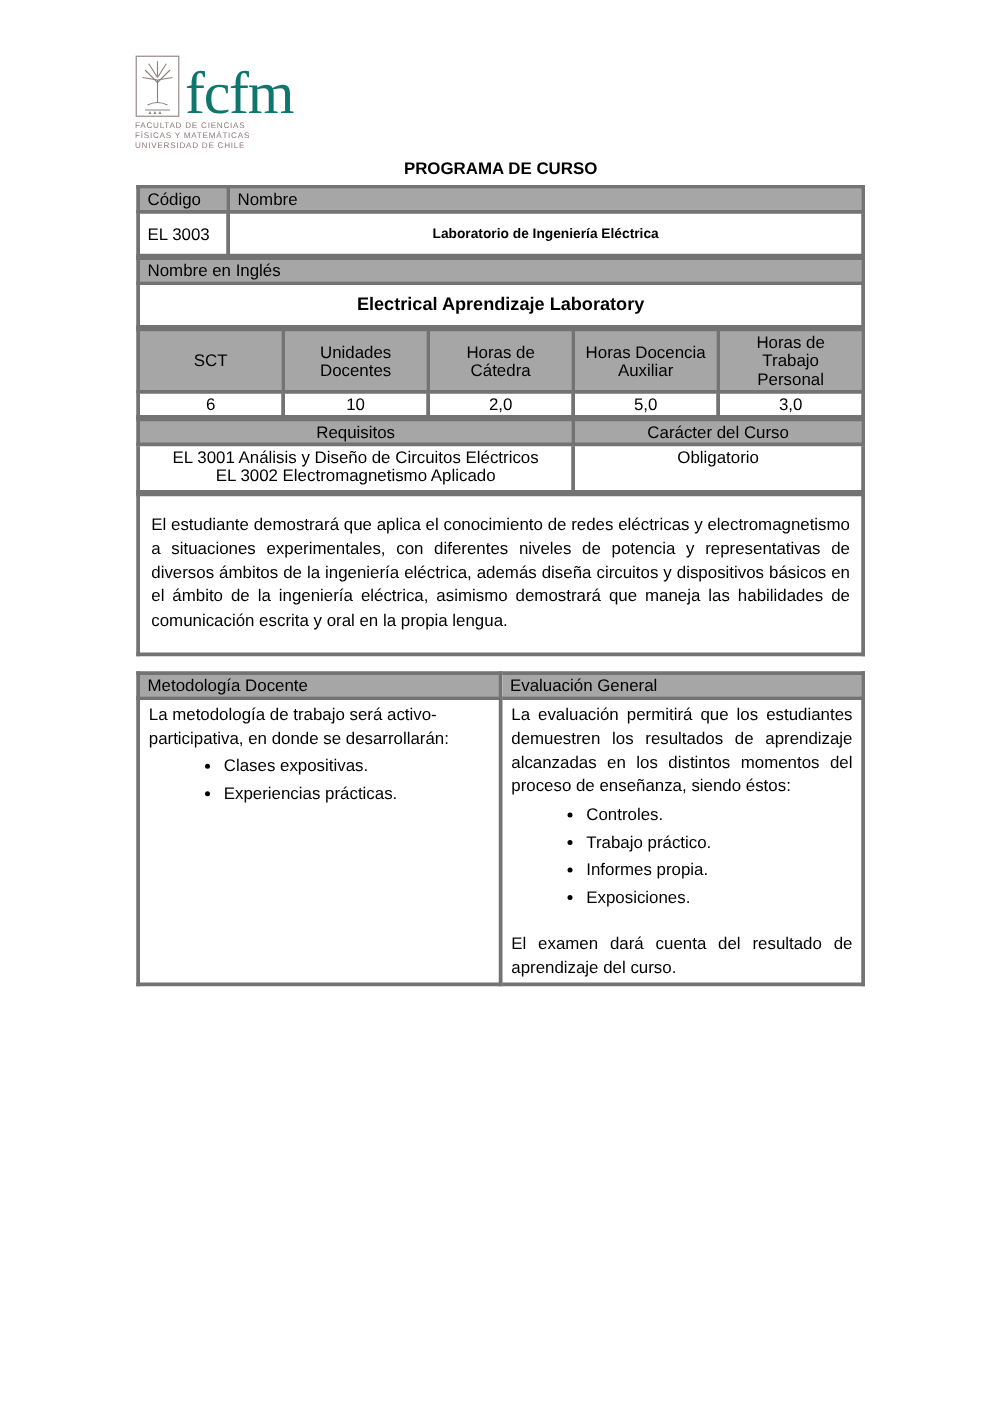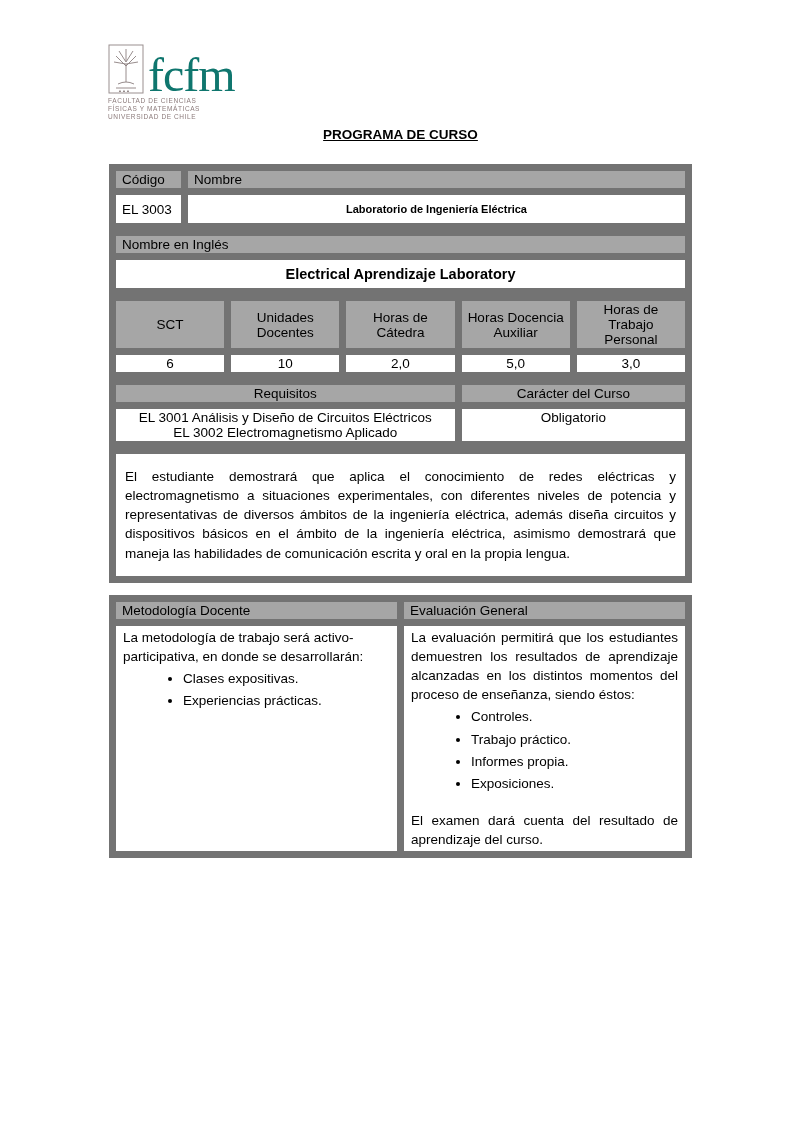--- a/index.html
+++ b/index.html
@@ -24,26 +24,26 @@
     letter-spacing: -1px;
   }
   .logo-caption { margin-top: 3px; }
   .logo-caption div {
     font-size: 6.5px; letter-spacing: 0.6px; color: #8c7b7b;
     line-height: 1.25; white-space: nowrap;
   }
 
   
   .content { position: absolute; left: 109px; top: 127px; width: 583px; }
-  .doc-title { text-align: center; font-weight: bold; font-size: 13.5px; margin-bottom: 22px; text-decoration: underline; }
+  .doc-title { text-align: center; font-weight: bold; font-size: 13.5px; margin-bottom: 6px; }
 
   table { width: 100%; border-collapse: collapse; table-layout: fixed; }
   table.stack { margin-top: -1px; }
   td {
-    border: 7px solid #737373;
+    border: 3px solid #737373;
     font-size: 13.5px;
     padding: 1px 6px;
     vertical-align: top;
     overflow: hidden;
   }
   .gray { background: #a6a6a6; }
   .center { text-align: center; }
   .vmid { vertical-align: middle; }
   .bold { font-weight: bold; }
 

